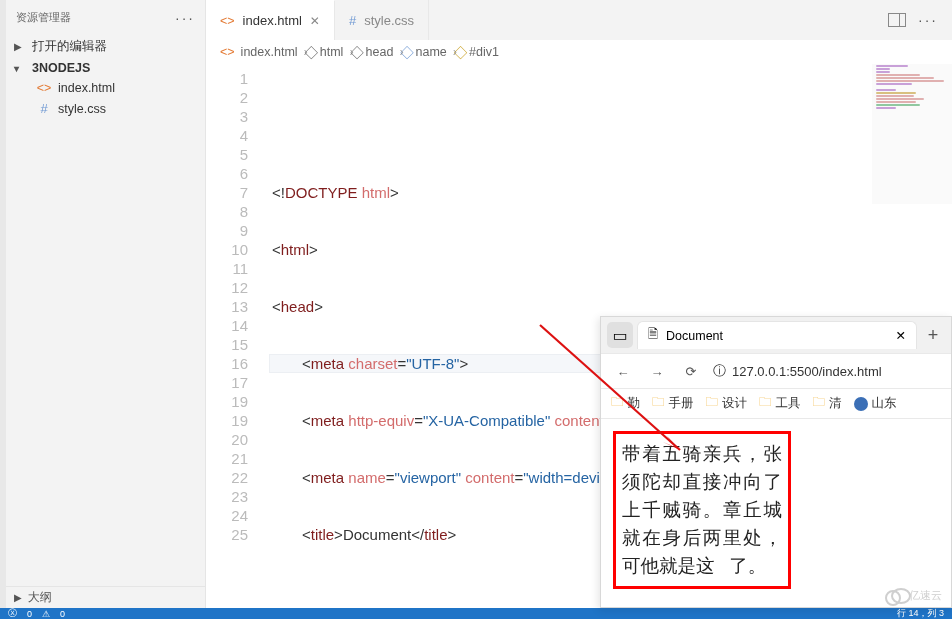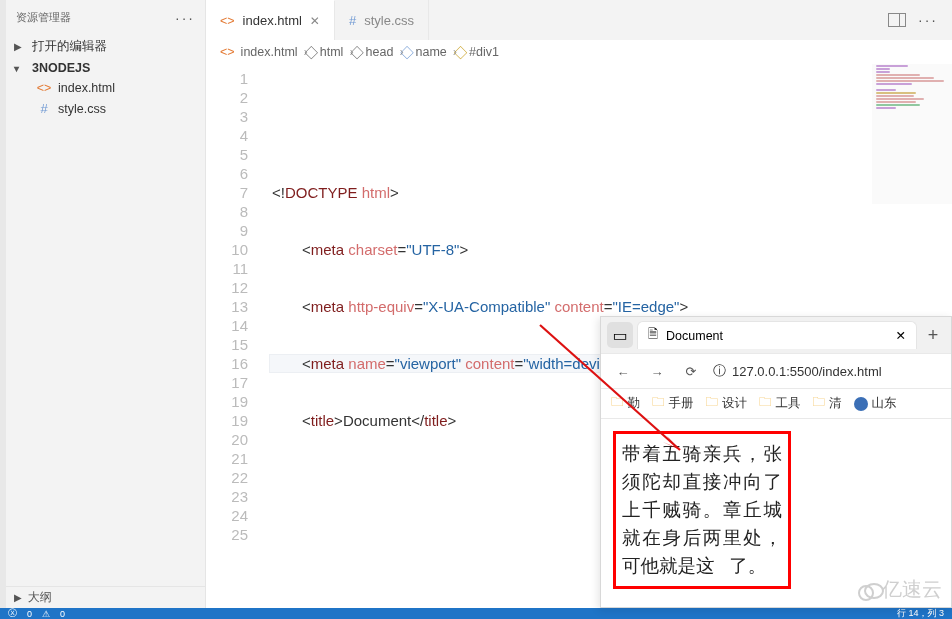--- a/index.html
+++ b/index.html
@@ -66,21 +66,21 @@
   .navb{width:24px;height:24px;display:flex;align-items:center;justify-content:center;color:#555;border-radius:4px;}
   .addr{flex:1;display:flex;align-items:center;gap:6px;color:#333;font-size:13px;}
   .bw-bm{height:30px;border-bottom:1px solid #e9e9e9;display:flex;align-items:center;gap:12px;padding:0 10px;font-size:12.5px;}
   .bm{display:flex;align-items:center;gap:4px;color:#333;}
   .folder{color:#f0b43c;}
   .circ{width:14px;height:14px;border-radius:50%;background:#3b6fb6;display:inline-block;}
   .page{padding:12px;}
   .rendered{width:178px;border:3px solid #ff0000;padding:6px 6px;font-size:18.5px;line-height:28px;text-align:justify;color:#222;}
 
   
-  .wm{position:absolute;right:10px;bottom:16px;font-size:20px;color:#cfcfcf;display:flex;align-items:center;gap:0;z-index:60;}
+  .wm{position:absolute;right:10px;bottom:16px;font-size:11px;color:#cfcfcf;display:flex;align-items:center;gap:0;z-index:60;}
   .wm-ic{width:24px;height:16px;position:relative;}
   .wm-ic:before,.wm-ic:after{content:"";position:absolute;border:2px solid #cfcfcf;border-radius:50%;}
   .wm-ic:before{width:12px;height:12px;left:0;top:3px;}
   .wm-ic:after{width:16px;height:12px;left:6px;top:1px;}
 
   
   .status{position:absolute;left:0;right:0;bottom:0;height:11px;background:#1f74c7;color:#fff;font-size:9px;display:flex;align-items:center;gap:10px;padding:0 8px;}
   .status .right{margin-left:auto;display:flex;gap:10px;}
 </style>
 </head>
@@ -175,20 +175,22 @@
       <div>21</div>
       <div>22</div>
       <div>23</div>
       <div>24</div>
       <div>25</div>
     </div>
   <div class="code">
     <div class="hlrow" style="top:247px;"></div>
 
     <div><span class="t-pn">&lt;!</span><span class="t-tag">DOCTYPE</span> <span class="t-attr">html</span><span class="t-pn">&gt;</span></div>
+    <div><span class="t-pn">&lt;</span><span class="t-tag">html</span><span class="t-pn">&gt;</span></div>
+    <div><span class="t-pn">&lt;</span><span class="t-tag">head</span><span class="t-pn">&gt;</span></div>
     <div class="p1"><span class="t-pn">&lt;</span><span class="t-tag">meta</span> <span class="t-attr">charset</span><span class="t-eq">=</span><span class="t-str">"UTF-8"</span><span class="t-pn">&gt;</span></div>
     <div class="p1"><span class="t-pn">&lt;</span><span class="t-tag">meta</span> <span class="t-attr">http-equiv</span><span class="t-eq">=</span><span class="t-str">"X-UA-Compatible"</span> <span class="t-attr">content</span><span class="t-eq">=</span><span class="t-str">"IE=edge"</span><span class="t-pn">&gt;</span></div>
     <div class="p1"><span class="t-pn">&lt;</span><span class="t-tag">meta</span> <span class="t-attr">name</span><span class="t-eq">=</span><span class="t-str">"viewport"</span> <span class="t-attr">content</span><span class="t-eq">=</span><span class="t-str">"width=device-width, initial-scale=1.</span></div>
     <div class="p1"><span class="t-pn">&lt;</span><span class="t-tag">title</span><span class="t-pn">&gt;</span><span>Document</span><span class="t-pn">&lt;/</span><span class="t-tag">title</span><span class="t-pn">&gt;</span></div>
     <div>&nbsp;</div>
     
     
     
     
     

